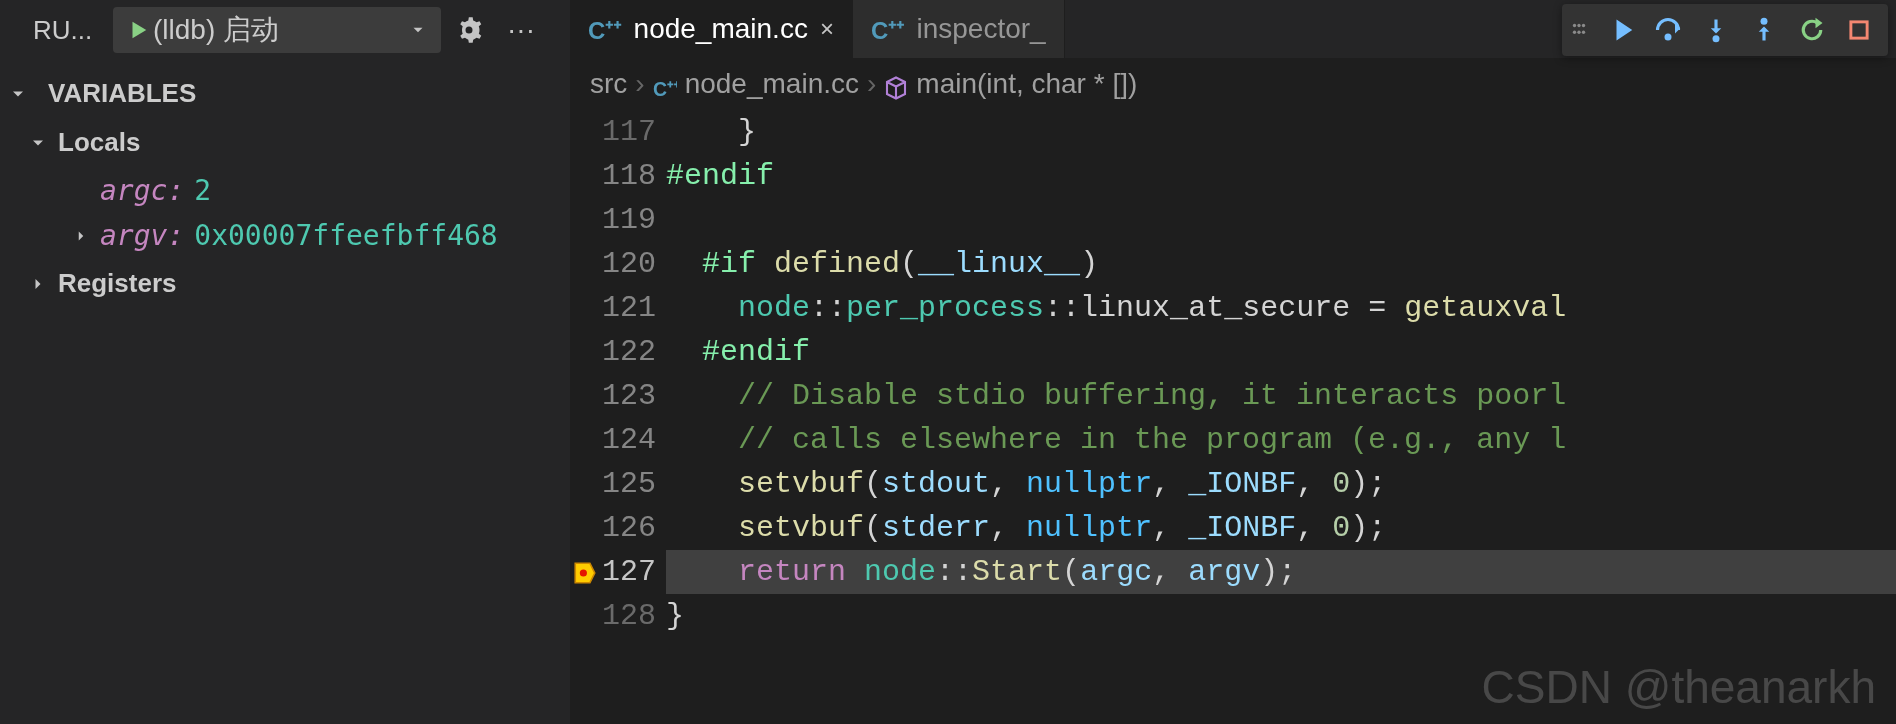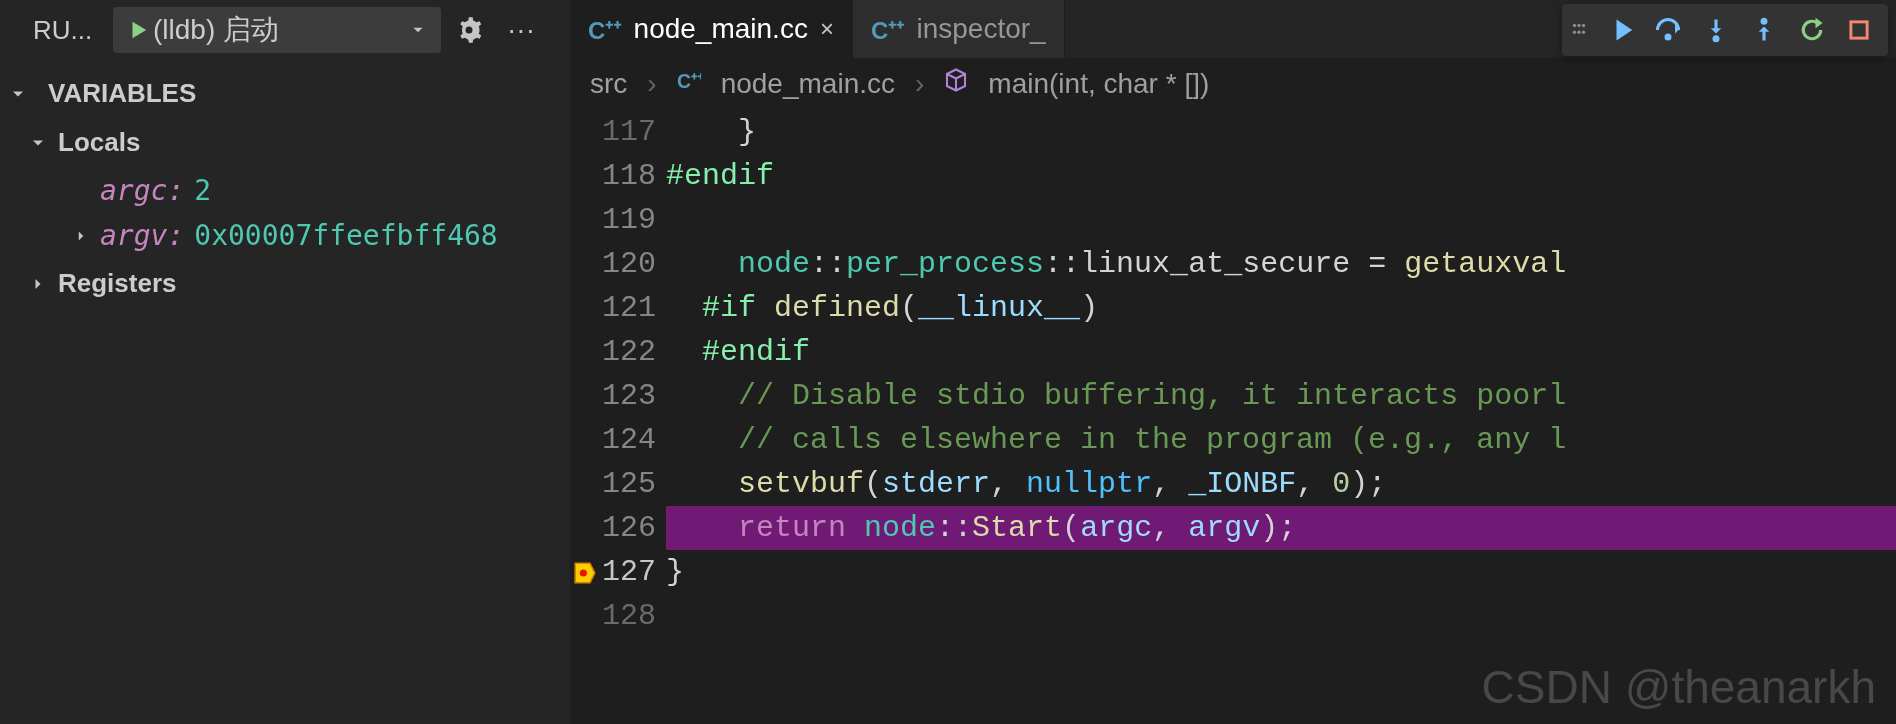--- a/index.html
+++ b/index.html
@@ -102,42 +102,42 @@
     box-shadow:0 2px 8px rgba(0,0,0,0.4);
     z-index:10;
   }
   .dbg-btn { padding:6px 8px; display:flex; color:#75beff; cursor:pointer; }
   .dbg-btn.step { color:#75beff; }
   .dbg-btn.restart { color:#89d185; }
   .dbg-btn.stop { color:#f48771; }
   .grip { color:#8a8a8a; padding-right:6px; display:flex; }
 
   .breadcrumb {
-    display:flex; align-items:flex-start; gap:20px;
+    display:flex; align-items:flex-end; gap:8px;
     padding:10px 20px;
     font-size:28px; color:#a0a0a0;
   }
   .bc-sep { color:#666; }
   .bc-icon { display:flex; }
   .bc-cube { color:#b180d7; }
 
   .code-area {
     flex:1;
     display:flex;
     font-family:Liberation Mono, monospace;
     font-size:30px;
     line-height:44px;
     overflow:hidden;
   }
   .gutter-bp { width:32px; background:#1e1e1e; }
   .gutter-ln { width:64px; text-align:right; color:#858585; padding-right:12px; }
   .code-lines { flex:1; position:relative; }
   .line { height:44px; white-space:pre; }
   .line.first { color:#6a6a6a; }
-  .hl { background:#701a75; }
+  .hl { background:#404040; }
 
   .tk-pp  { color:#86efac; }
   .tk-kw  { color:#c586c0; }
   .tk-fn  { color:#dcdcaa; }
   .tk-id  { color:#9cdcfe; }
   .tk-ns  { color:#4ec9b0; }
   .tk-num { color:#b5cea8; }
   .tk-cm  { color:#6a9955; }
   .tk-op  { color:#d4d4d4; }
   .tk-const{ color:#4fc1ff; }
@@ -344,25 +344,26 @@
         <div class="line">124</div>
         <div class="line">125</div>
         <div class="line">126</div>
         <div class="line" style="color: rgb(198, 198, 198);">127</div>
         <div class="line first">128</div>
       </div>
     <div class="code-lines" id="code-lines">
         <div class="line first"><span class="tk-plain">    }</span></div>
         <div class="line"><span class="tk-pp">#endif</span></div>
         <div class="line"></div>
+        <div class="line"><span class="tk-plain">  </span><span class="tk-pp">#if</span><span class="tk-plain"> </span><span class="tk-fn">defined</span><span class="tk-plain">(</span><span class="tk-id">__linux__</span><span class="tk-plain">)</span></div>
         <div class="line"><span class="tk-plain">    </span><span class="tk-ns">node</span><span class="tk-op">::</span><span class="tk-ns">per_process</span><span class="tk-op">::</span><span class="tk-plain">linux_at_secure</span><span class="tk-op"> = </span><span class="tk-fn">getauxval</span></div>
-        <div class="line"><span class="tk-plain">  </span><span class="tk-pp">#if</span><span class="tk-plain"> </span><span class="tk-fn">defined</span><span class="tk-plain">(</span><span class="tk-id">__linux__</span><span class="tk-plain">)</span></div>
         <div class="line"><span class="tk-plain">  </span><span class="tk-pp">#endif</span></div>
         <div class="line"><span class="tk-plain">    </span><span class="tk-cm">// Disable stdio buffering, it interacts poorl</span></div>
         <div class="line"><span class="tk-plain">    </span><span class="tk-cm">// calls elsewhere in the program (e.g., any l</span></div>
+        <div class="line"><span class="tk-plain">    </span><span class="tk-fn">setvbuf</span><span class="tk-plain">(</span><span class="tk-id">stdout</span><span class="tk-plain">, </span><span class="tk-const">nullptr</span><span class="tk-plain">, </span><span class="tk-id">_IONBF</span><span class="tk-plain">, </span><span class="tk-num">0</span><span class="tk-plain">);</span></div>
         <div class="line"><span class="tk-plain">    </span><span class="tk-fn">setvbuf</span><span class="tk-plain">(</span><span class="tk-id">stderr</span><span class="tk-plain">, </span><span class="tk-const">nullptr</span><span class="tk-plain">, </span><span class="tk-id">_IONBF</span><span class="tk-plain">, </span><span class="tk-num">0</span><span class="tk-plain">);</span></div>
         <div class="line hl"><span class="tk-plain">    </span><span class="tk-kw">return</span><span class="tk-plain"> </span><span class="tk-ns">node</span><span class="tk-op">::</span><span class="tk-fn">Start</span><span class="tk-plain">(</span><span class="tk-id">argc</span><span class="tk-plain">, </span><span class="tk-id">argv</span><span class="tk-plain">);</span></div>
         <div class="line first"><span class="tk-plain">}</span></div>
       </div>
   </div>
 
   <div class="watermark">CSDN @theanarkh</div>
 </div>
 
 </body></html>

